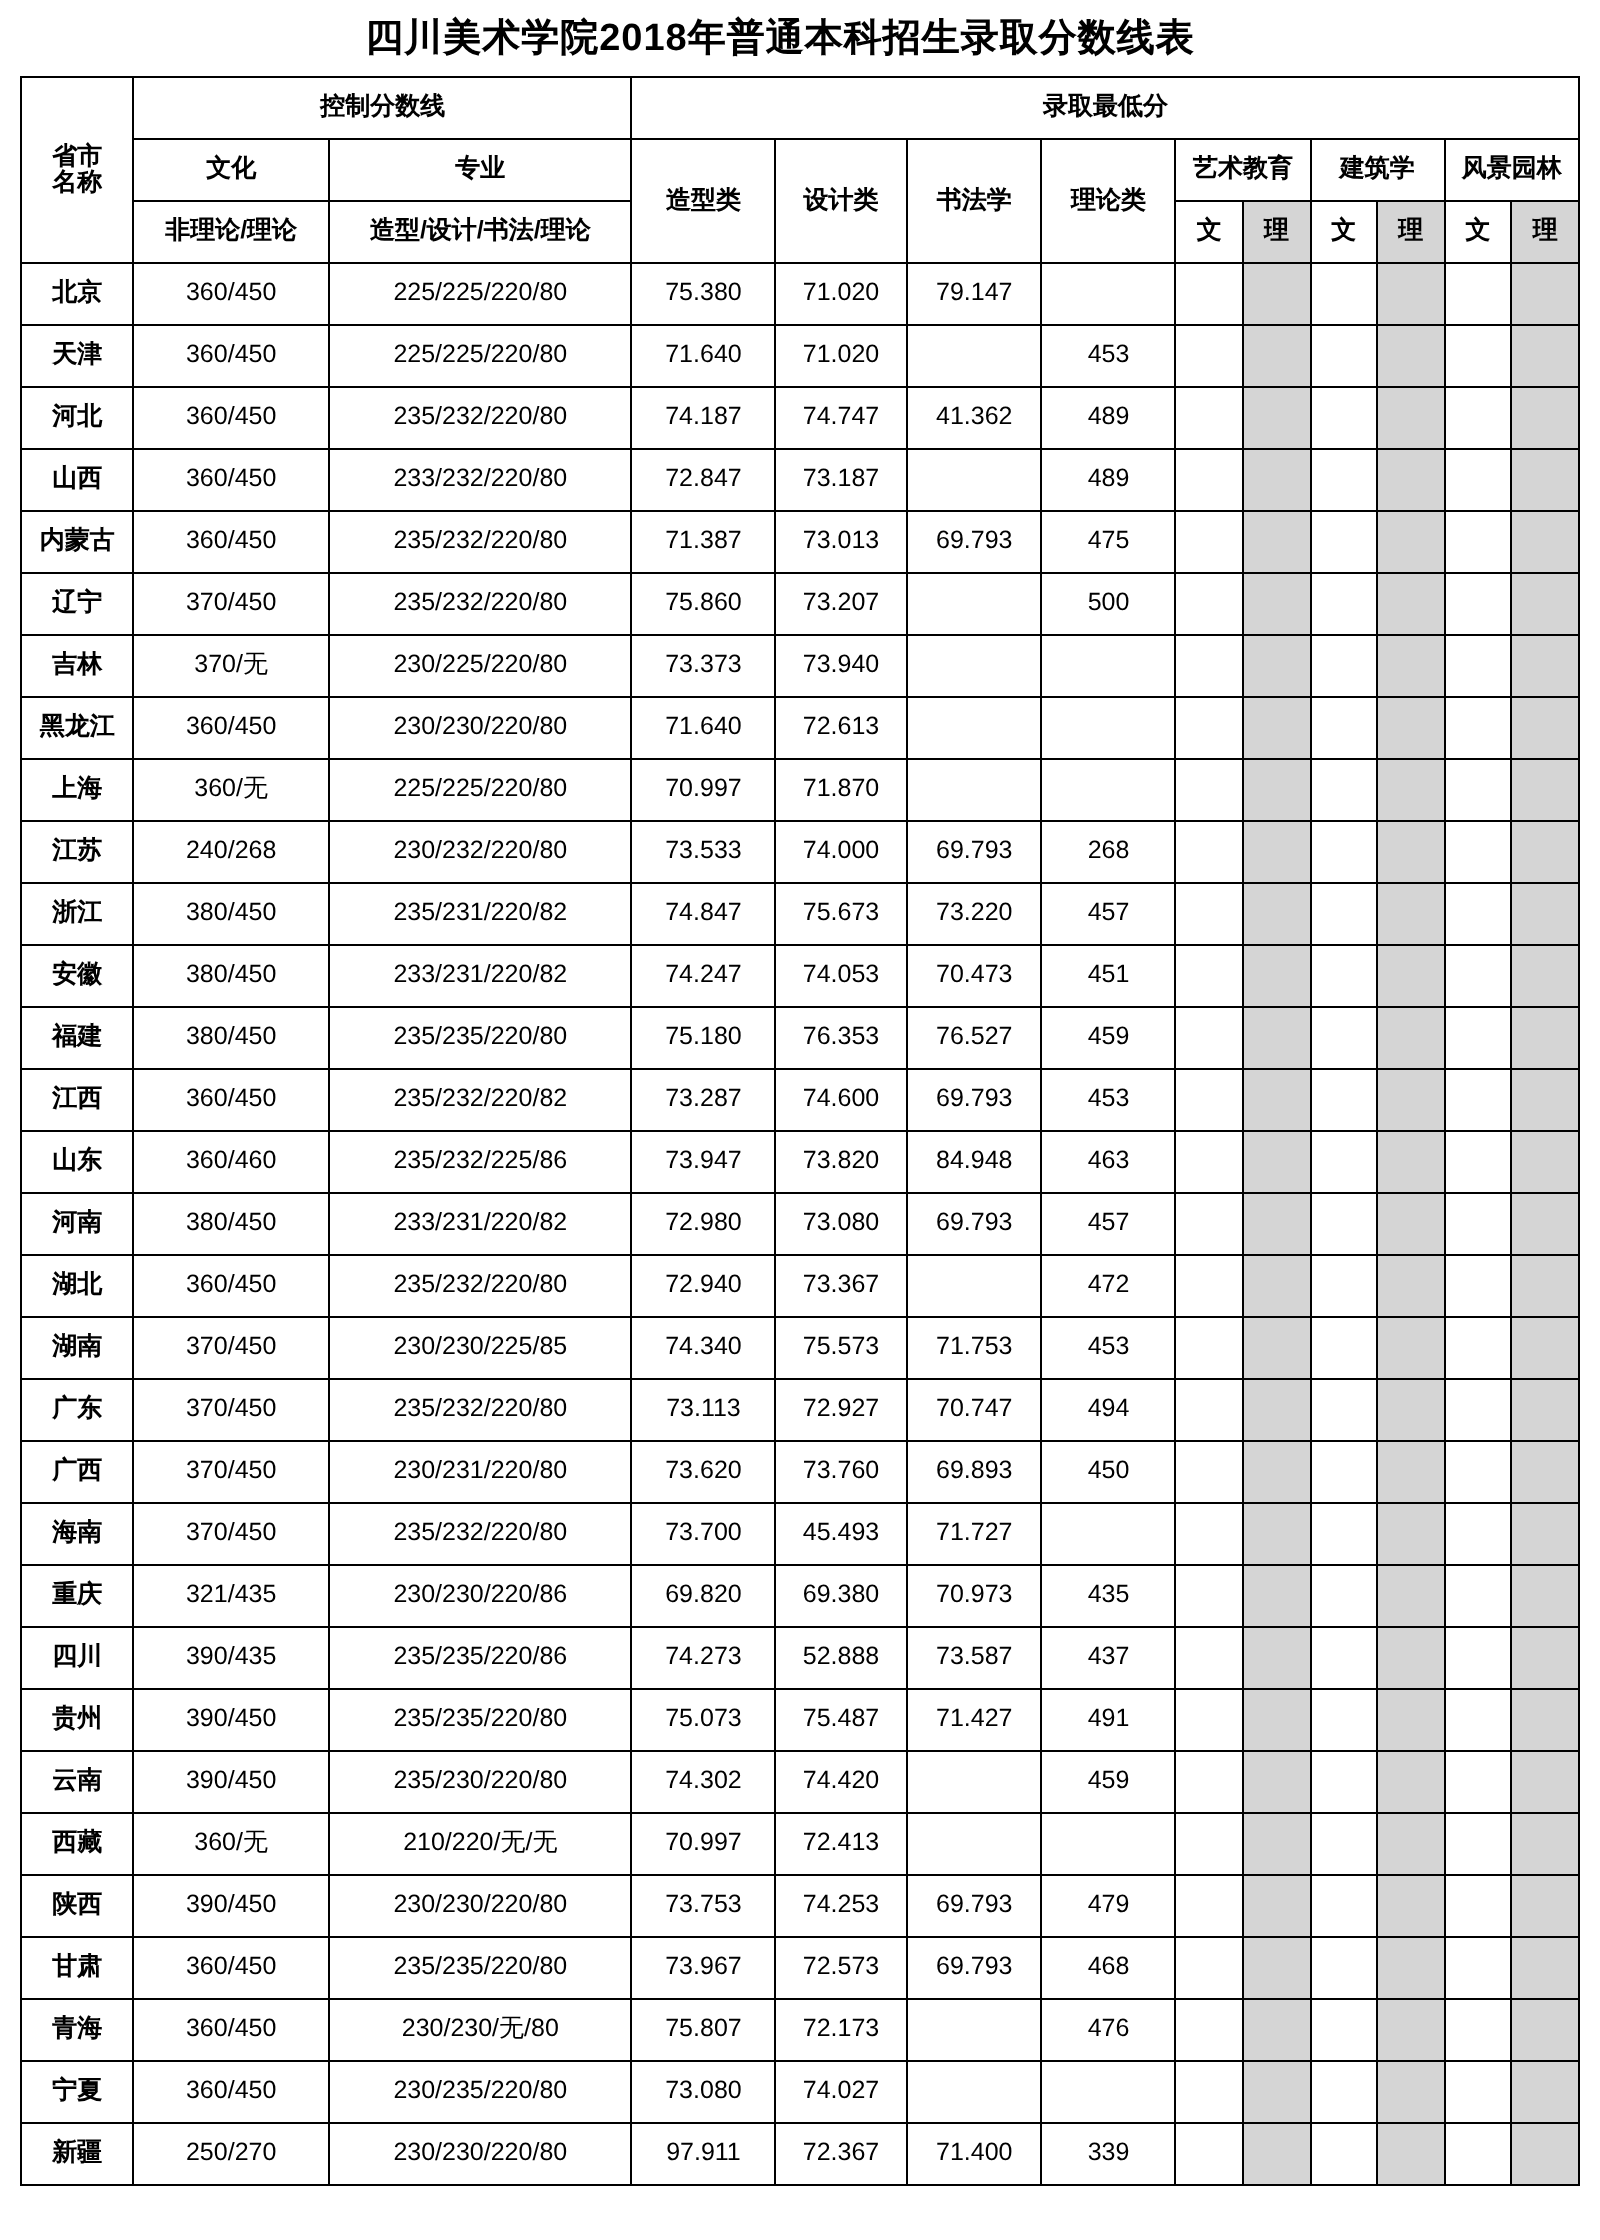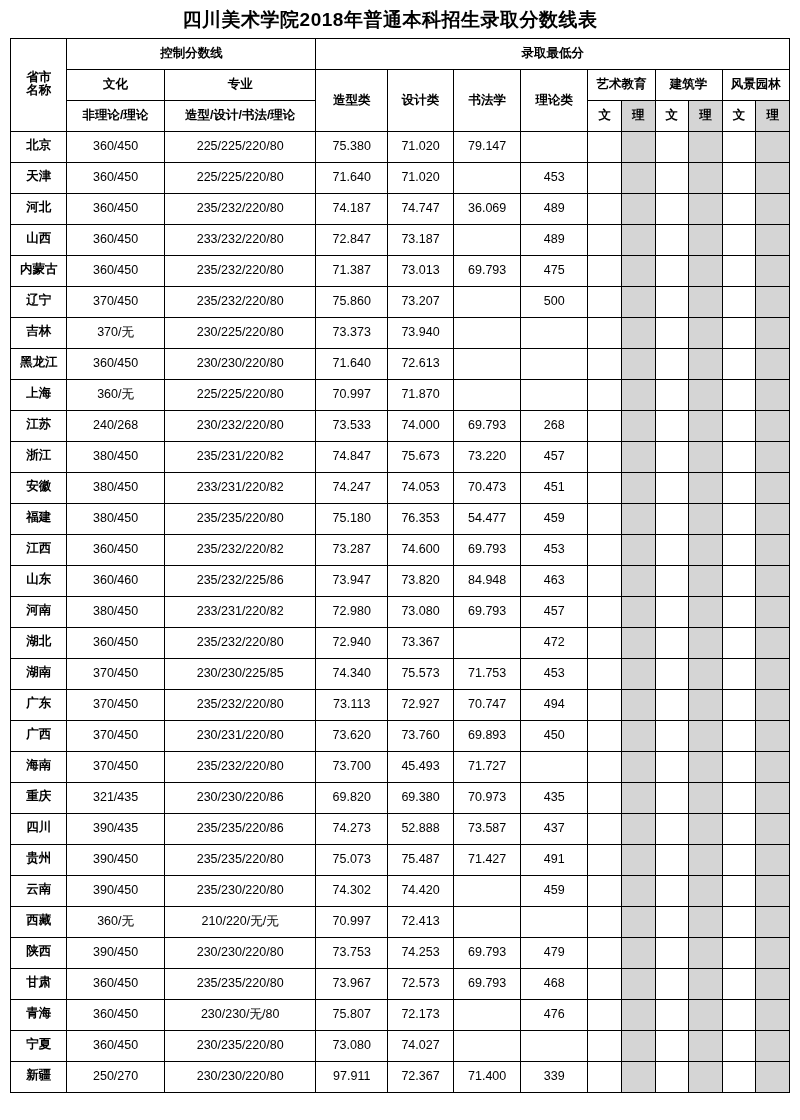--- a/index.html
+++ b/index.html
@@ -46,21 +46,20 @@
     white-space: nowrap;
   }
   table.score th {
     font-weight: bold;
   }
   .hdr-small { font-size: 12px; }
   .hdr-tiny { font-size: 11.5px; }
   .prov {
     font-weight: bold;
     font-size: 13.5px;
-    font-family: Liberation Mono, monospace;
   }
   .shaded {
     background: #d5d5d5;
   }
   .num { font-size: 12.5px; }
   .rowtall { height: 31px; margin-left: 40px; }
   .colw-prov { width: 52px; }
   .colw-wh { width: 90px; }
   .colw-zy { width: 140px; }
   .colw-zx { width: 66px; }
@@ -154,21 +153,21 @@
           <td class="num shaded"></td>
           <td class="num"></td>
           <td class="num shaded"></td>
         </tr>
         <tr class="rowtall">
           <td class="prov">河北</td>
           <td class="num">360/450</td>
           <td class="num">235/232/220/80</td>
           <td class="num">74.187</td>
           <td class="num">74.747</td>
-          <td class="num">36.069</td>
+          <td class="num">41.362</td>
           <td class="num">489</td>
           <td class="num"></td>
           <td class="num shaded"></td>
           <td class="num"></td>
           <td class="num shaded"></td>
           <td class="num"></td>
           <td class="num shaded"></td>
         </tr>
         <tr class="rowtall">
           <td class="prov">山西</td>
@@ -304,21 +303,21 @@
           <td class="num shaded"></td>
           <td class="num"></td>
           <td class="num shaded"></td>
         </tr>
         <tr class="rowtall">
           <td class="prov">福建</td>
           <td class="num">380/450</td>
           <td class="num">235/235/220/80</td>
           <td class="num">75.180</td>
           <td class="num">76.353</td>
-          <td class="num">54.477</td>
+          <td class="num">76.527</td>
           <td class="num">459</td>
           <td class="num"></td>
           <td class="num shaded"></td>
           <td class="num"></td>
           <td class="num shaded"></td>
           <td class="num"></td>
           <td class="num shaded"></td>
         </tr>
         <tr class="rowtall">
           <td class="prov">江西</td>

